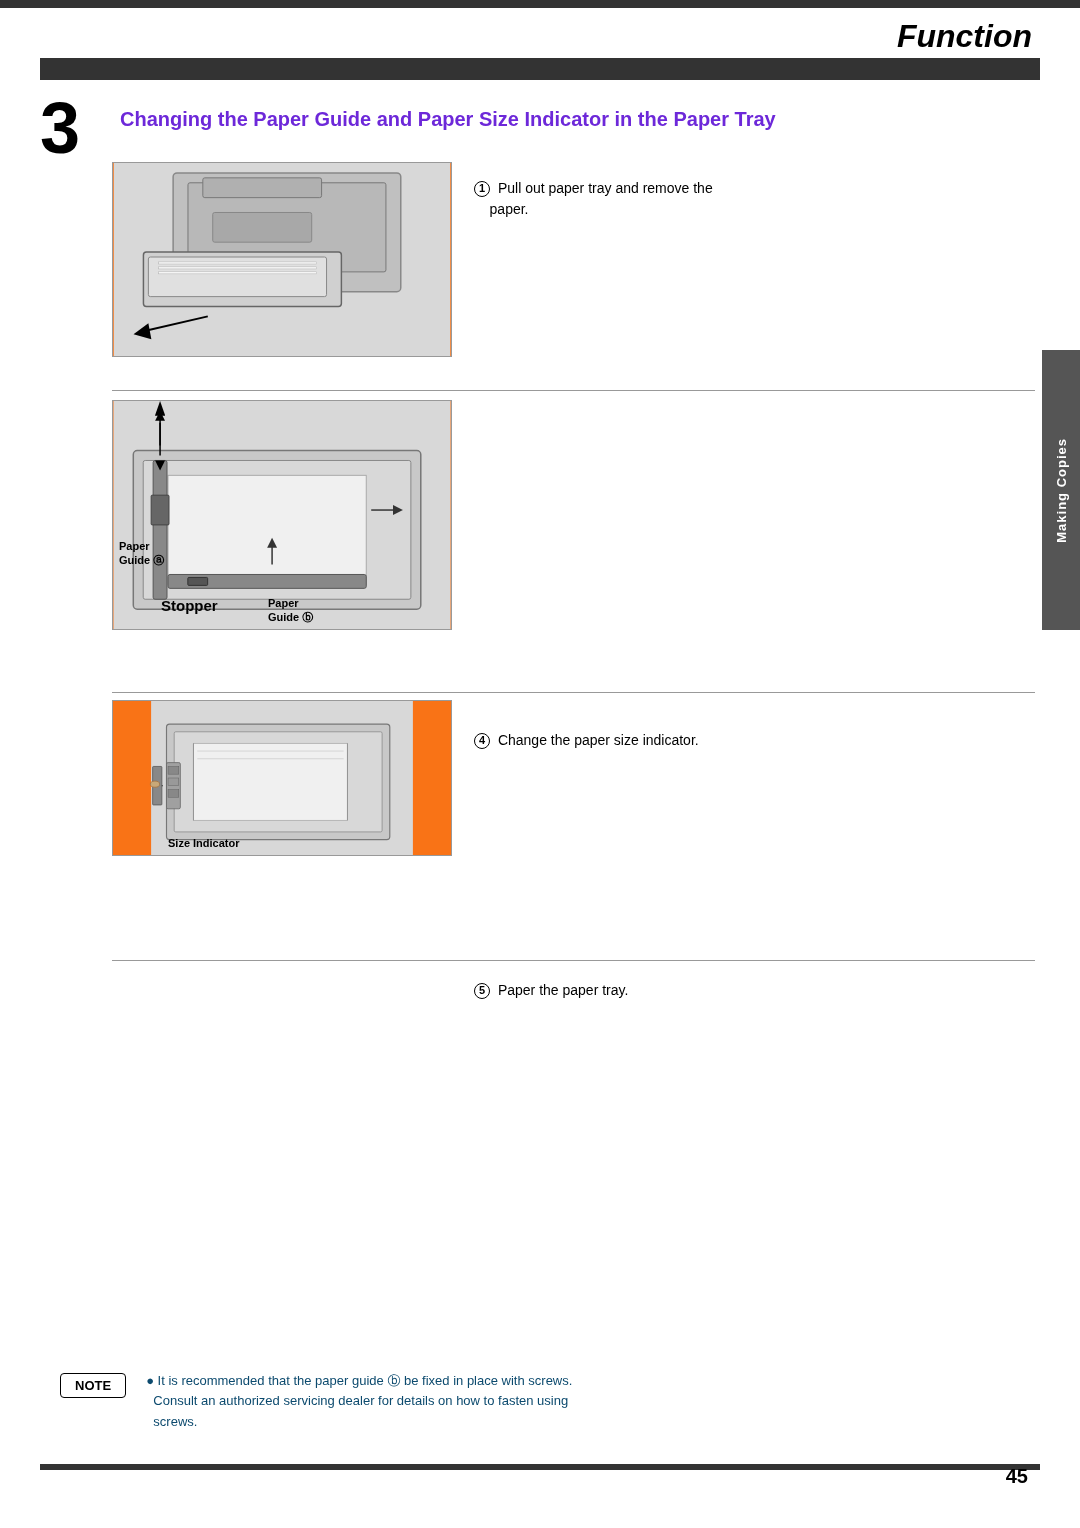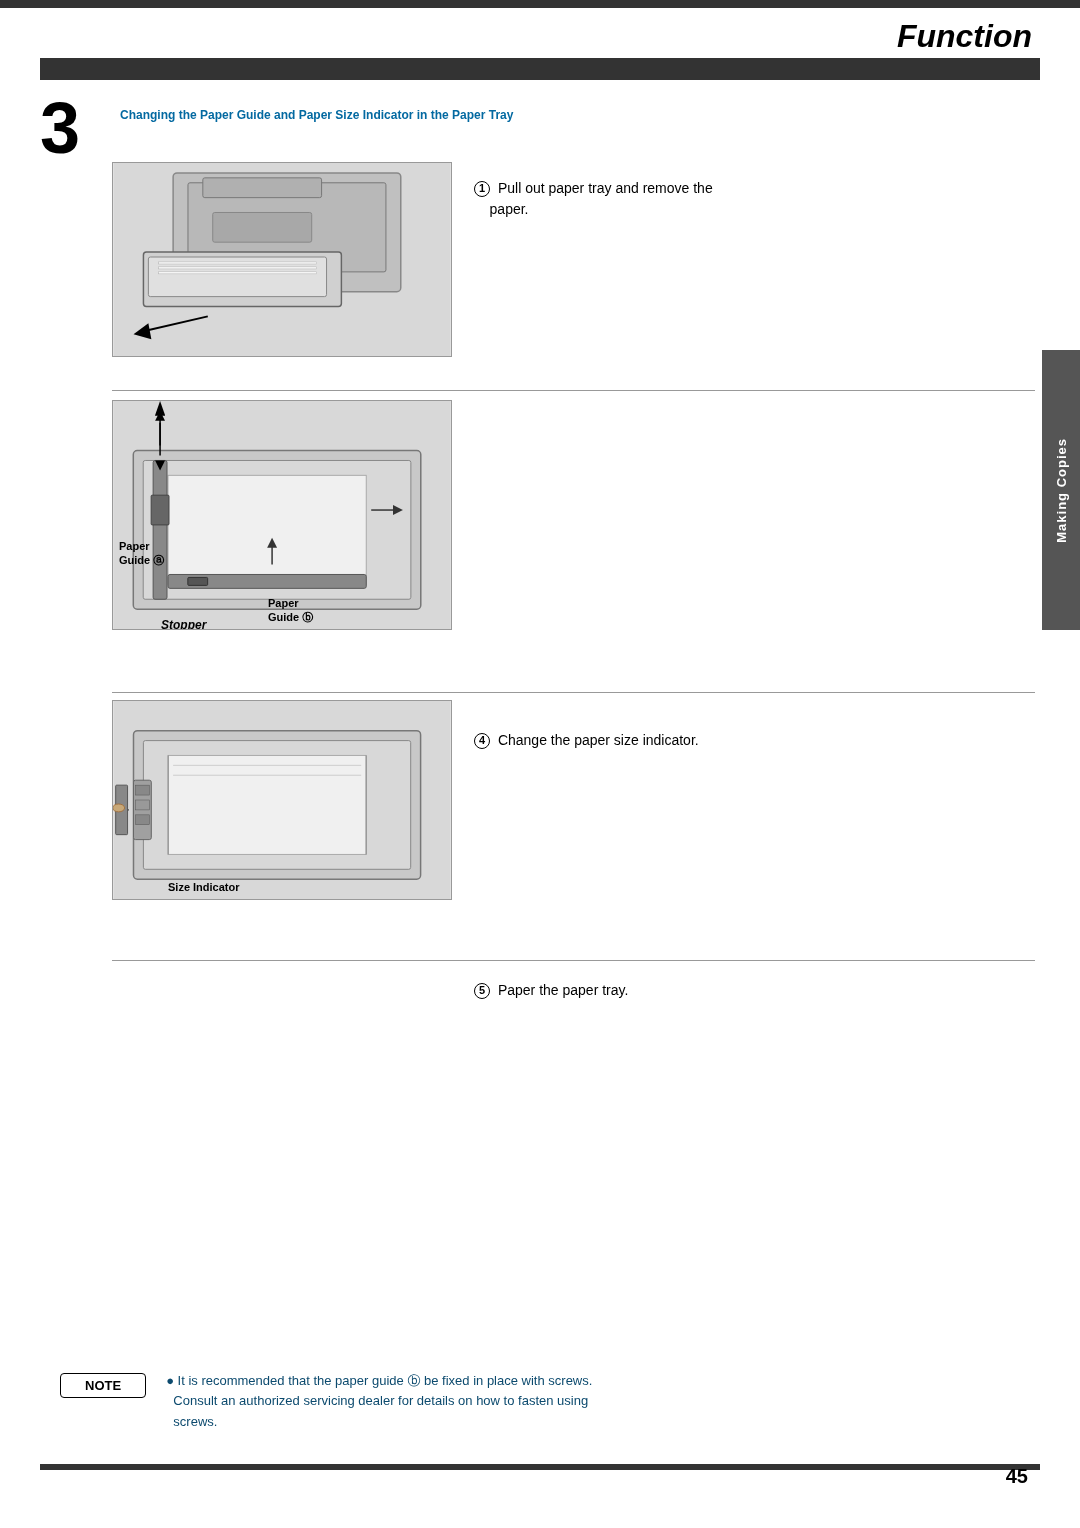--- a/index.html
+++ b/index.html
@@ -85,31 +85,31 @@
       font-weight: bold;
       color: #000;
       line-height: 1;
     }
 
     
     .chapter-title {
       position: absolute;
       top: 108px;
       left: 120px;
-      font-size: 12px;
-      font-weight: bold;
-      color: #0369a1;
+      font-size: 20px;
+      font-weight: bold;
+      color: #6d28d9;
       max-width: 820px;
     }
 
     
     .diagram-box {
       position: absolute;
       border: 1px solid #999;
-      background: #e5e5e5;
+      background: #f97316;
       overflow: hidden;
     }
 
     
     .diagram-1 {
       top: 162px;
       left: 112px;
       width: 340px;
       height: 195px;
     }
@@ -120,21 +120,21 @@
       left: 112px;
       width: 340px;
       height: 230px;
     }
 
     
     .diagram-3 {
       top: 700px;
       left: 112px;
       width: 340px;
-      height: 200px;
+      height: 156px;
     }
 
     
     .instruction-area {
       position: absolute;
       left: 474px;
       right: 55px;
     }
 
     .instruction-item {
@@ -172,21 +172,21 @@
       left: 60px;
       right: 45px;
       display: flex;
       align-items: flex-start;
       gap: 20px;
     }
 
     .note-box {
       border: 1.5px solid #000;
       border-radius: 4px;
-      padding: 4px 24px;
+      padding: 4px 14px;
       font-size: 13px;
       font-weight: bold;
       white-space: nowrap;
       height: fit-content;
       margin-top: 2px;
     }
 
     .note-text {
       font-size: 13px;
       line-height: 1.6;
@@ -287,21 +287,21 @@
     <polygon points="42,60 52,60 47,70" fill="#000"></polygon>
     <defs>
       <marker id="arrow" markerWidth="10" markerHeight="7" refX="0" refY="3.5" orient="auto">
         <polygon points="0 0, 10 3.5, 0 7" fill="#000"></polygon>
       </marker>
     </defs>
   </svg>
   
   <div style="position:absolute; top:138px; left:6px; font-size:11px; font-weight:bold; line-height:1.3;">Paper<br>Guide ⓐ</div>
   <div style="position:absolute; top:195px; left:155px; font-size:11px; font-weight:bold; line-height:1.3;">Paper<br>Guide ⓑ</div>
-  <div style="position:absolute; top:217px; left:48px; font-size:12px; font-weight:bold;font-style:italic;">Stopper</div>
+  <div style="position:absolute; top:196px; left:48px; font-size:15px; font-weight:bold;">Stopper</div>
 </div>
 
 <div class="instruction-area" style="top: 415px;">
 </div>
 
 <div class="divider" style="top: 692px;"></div>
 
 <div class="diagram-box diagram-3">
   <svg class="diagram-svg" viewBox="0 0 340 200" xmlns="http://www.w3.org/2000/svg">
     <rect width="340" height="200" fill="#d8d8d8"></rect>

